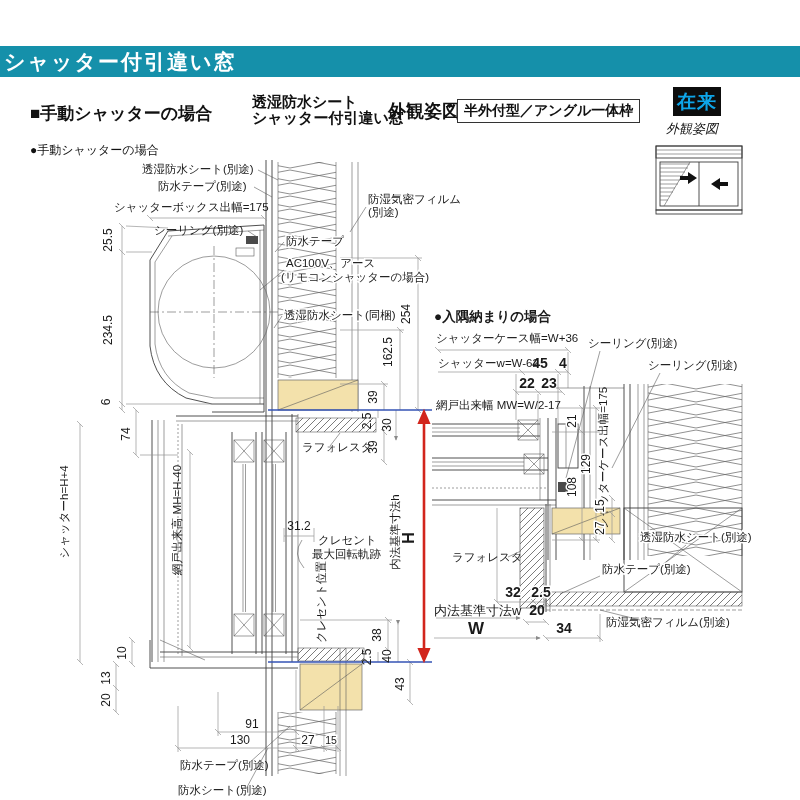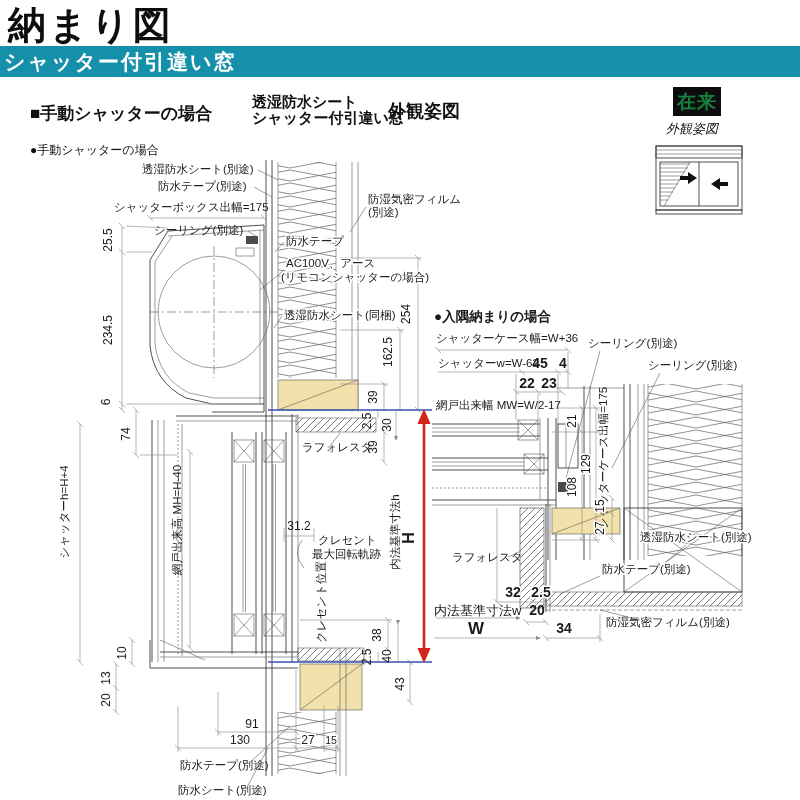--- a/index.html
+++ b/index.html
@@ -7,21 +7,21 @@
           font-family:"Liberation Sans","DejaVu Sans",sans-serif;color:#111;}
   .abs{position:absolute;}
   .page-title{left:8px;top:0px;font-size:38px;font-weight:900;letter-spacing:3px;color:#0d0d0d;}
   .band{left:0;top:46px;width:800px;height:31px;background:#1590aa;color:#fff;
         font-size:21px;font-weight:bold;line-height:31px;padding-left:4px;box-sizing:border-box;letter-spacing:2px;}
   .product{left:30px;top:102px;font-size:17px;font-weight:bold;}
   .shline{left:252px;font-size:15px;font-weight:bold;line-height:16px;}
   .wtlabel{left:388px;top:99px;font-size:18px;font-weight:bold;}
   .wtbox{left:457px;top:99px;font-size:14px;font-weight:bold;border:1.5px solid #333;
          padding:2px 6px;background:#fff;}
-  .badge{left:673px;top:87px;width:48px;height:29px;background:#0d0d0d;color:#15803d;
+  .badge{left:673px;top:87px;width:48px;height:29px;background:#0d0d0d;color:#0ea5e9;
          font-size:19px;font-weight:bold;text-align:center;line-height:29px;letter-spacing:1px;}
   .applabel{left:666px;top:120px;font-size:13px;font-style:italic;}
   .case-l{left:30px;top:142px;font-size:12px;font-weight:normal;}
   svg{position:absolute;left:0;top:0;}
   svg text{font-family:"Liberation Sans","DejaVu Sans",sans-serif;fill:#1a1a1a;font-size:11.5px;}
   .ln{stroke:#3c3c3c;stroke-width:.9;fill:none;}
   .thin{stroke:#5a5a5a;stroke-width:.6;fill:none;}
   .dim{stroke:#979797;stroke-width:.7;fill:none;}
   .dimtxt{font-size:12px;}
   .big{font-size:14px;}
@@ -30,26 +30,26 @@
   .beige{fill:#f3e1ab;stroke:#6a6a6a;stroke-width:.7;}
   .dk{fill:#4a4a4a;}
   .blue{stroke:#3453b4;stroke-width:1.6;fill:none;}
   .red{stroke:#d2251c;stroke-width:2.6;fill:none;}
 </style>
 </head>
 <body>
 
 <div class="canvas">
 
-  <div class="abs page-title">納まり図</div>
   <div class="abs band">シャッター付引違い窓</div>
   <div class="abs product">■手動シャッターの場合</div>
   <div class="abs shline" style="top:94px;">透湿防水シート</div>
   <div class="abs shline" style="top:110px;">シャッター付引違い窓</div>
   <div class="abs wtlabel">外観姿図</div>
+  <div class="abs wtbox">半外付型／アングル一体枠</div>
   <div class="abs badge">在来</div>
   <div class="abs applabel">外観姿図</div>
   <div class="abs case-l">●手動シャッターの場合</div>
 
   <svg class="abs" style="left:650px;top:138px;" width="100" height="86" viewBox="0 0 100 86">
     <rect x="6" y="8" width="86" height="64" class="ln"></rect>
     <rect x="6" y="8" width="86" height="12" class="ln"></rect>
     <line x1="6" y1="12" x2="92" y2="12" class="thin"></line>
     <line x1="6" y1="16" x2="92" y2="16" class="thin"></line>
     <rect x="10" y="24" width="78" height="44" class="ln"></rect>

